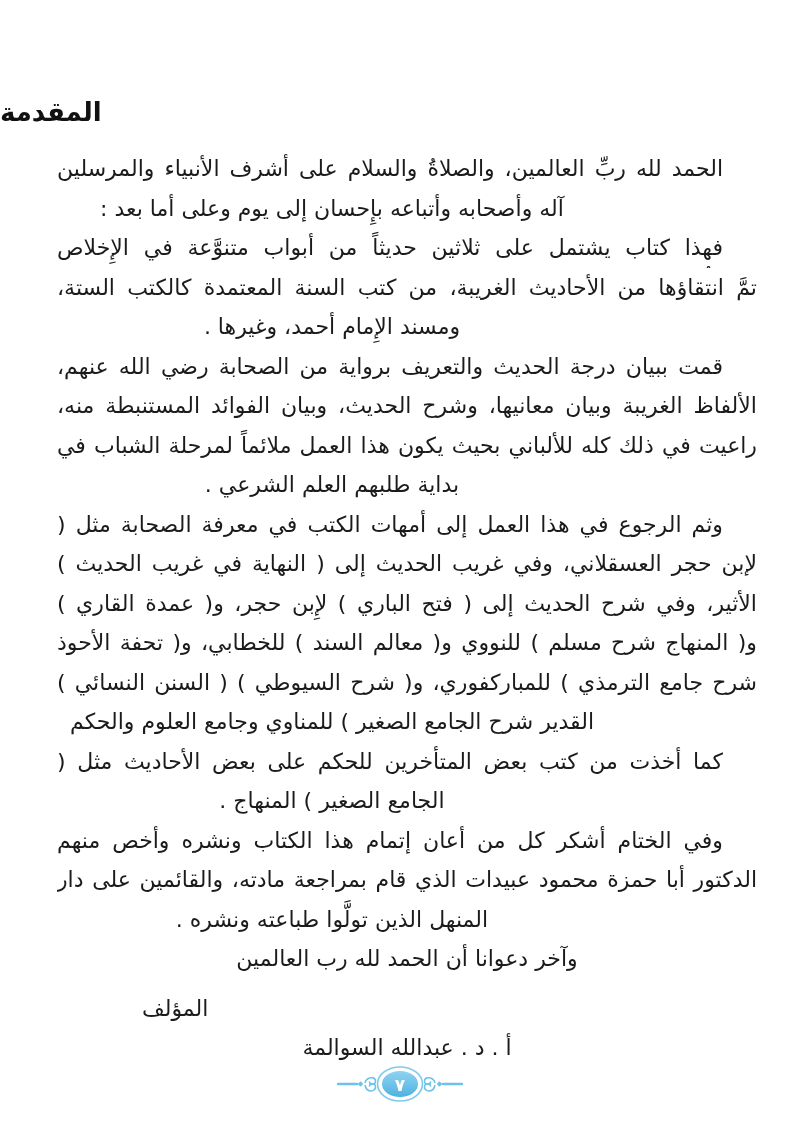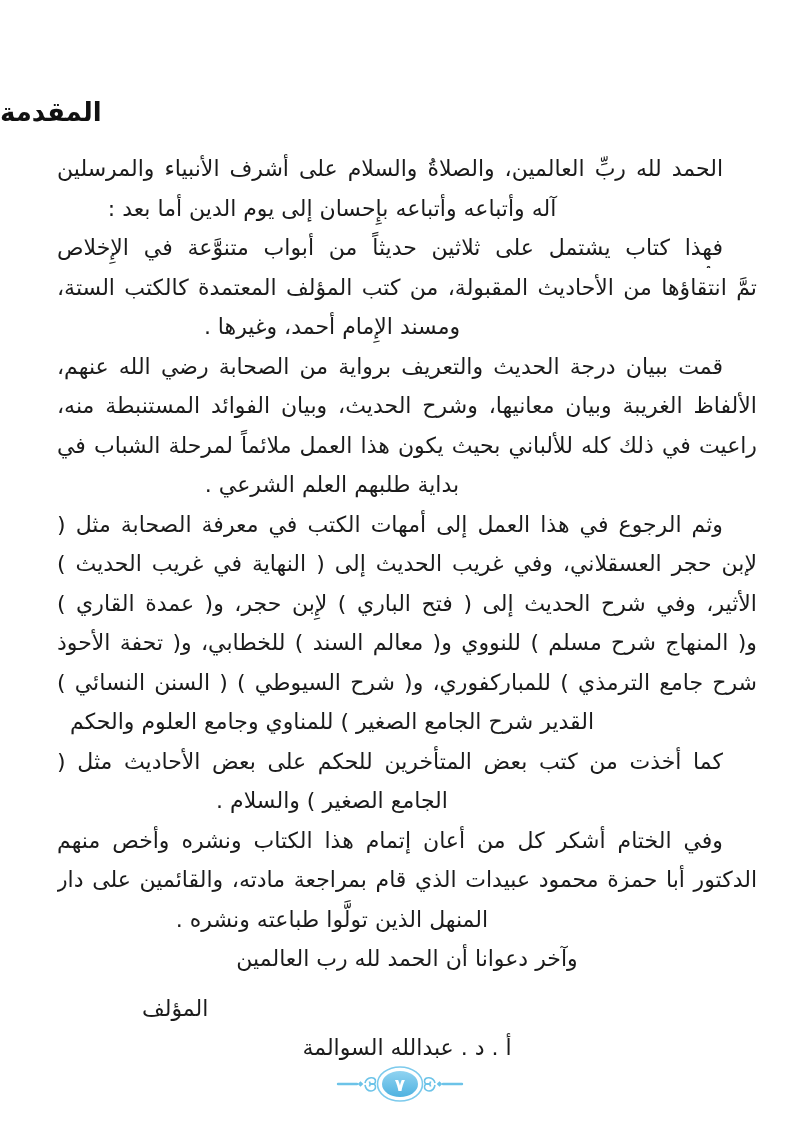--- a/index.html
+++ b/index.html
@@ -39,36 +39,36 @@
 </head>
 <body>
 
 <div class="page">
 
 
   <h1 class="title">المقدمة</h1>
 
   <div class="content" dir="rtl">
       <div class="line justify indent">الحمد لله ربِّ العالمين، والصلاةُ والسلام على أشرف الأنبياء والمرسلين وعلى</div>
-      <div class="line center">آله وأتباعه وأتباعه بإِحسان إلى يوم الدين أما بعد :</div>
+      <div class="line center">آله وأصحابه وأتباعه بإِحسان إلى يوم وعلى أما بعد :</div>
       <div class="line justify indent">فهذا كتاب يشتمل على ثلاثين حديثاً من أبواب متنوَّعة في الإِخلاص والتوكُّل،</div>
-      <div class="line justify">تمَّ انتقاؤها من الأحاديث المقبولة، من كتب المؤلف المعتمدة كالكتب الستة،</div>
+      <div class="line justify">تمَّ انتقاؤها من الأحاديث الغريبة، من كتب السنة المعتمدة كالكتب الستة،</div>
       <div class="line center">ومسند الإِمام أحمد، وغيرها .</div>
       <div class="line justify indent">قمت ببيان درجة الحديث والتعريف برواية من الصحابة رضي الله عنهم، وشرح</div>
       <div class="line justify">الألفاظ الغريبة وبيان معانيها، وشرح الحديث، وبيان الفوائد المستنبطة منه، وقد</div>
       <div class="line justify">راعيت في ذلك كله للألباني بحيث يكون هذا العمل ملائماً لمرحلة الشباب في</div>
       <div class="line center">بداية طلبهم العلم الشرعي .</div>
       <div class="line justify indent">وثم الرجوع في هذا العمل إلى أمهات الكتب في معرفة الصحابة مثل ( الإِصابة )</div>
       <div class="line justify">لإبن حجر العسقلاني، وفي غريب الحديث إلى ( النهاية في غريب الحديث ) لإِبن</div>
       <div class="line justify">الأثير، وفي شرح الحديث إلى ( فتح الباري ) لإِبن حجر، و( عمدة القاري ) للعيني،</div>
       <div class="line justify">و( المنهاج شرح مسلم ) للنووي و( معالم السند ) للخطابي، و( تحفة الأحوذ في</div>
       <div class="line justify">شرح جامع الترمذي ) للمباركفوري، و( شرح السيوطي ) ( السنن النسائي ) و( فيض</div>
       <div class="line center">القدير شرح الجامع الصغير ) للمناوي وجامع العلوم والحكم لإِبن رجب .</div>
       <div class="line justify indent">كما أخذت من كتب بعض المتأخرين للحكم على بعض الأحاديث مثل ( صحيح</div>
-      <div class="line center">الجامع الصغير ) والسلام .</div>
+      <div class="line center">الجامع الصغير ) المنهاج .</div>
       <div class="line justify indent">وفي الختام أشكر كل من أعان إتمام هذا الكتاب ونشره وأخص منهم الشيخ</div>
       <div class="line justify">الدكتور أبا حمزة محمود عبيدات الذي قام بمراجعة مادته، والقائمين على دار</div>
       <div class="line center">المنهل الذين تولَّوا طباعته ونشره .</div>
       <div class="line left">وآخر دعوانا أن الحمد لله رب العالمين</div>
       <div class="line left-indent">المؤلف</div>
       <div class="line left">أ . د . عبدالله السوالمة</div>
     </div>
 
   <div class="footer-ornament">
     <svg width="130" height="44" viewBox="0 0 130 44">

